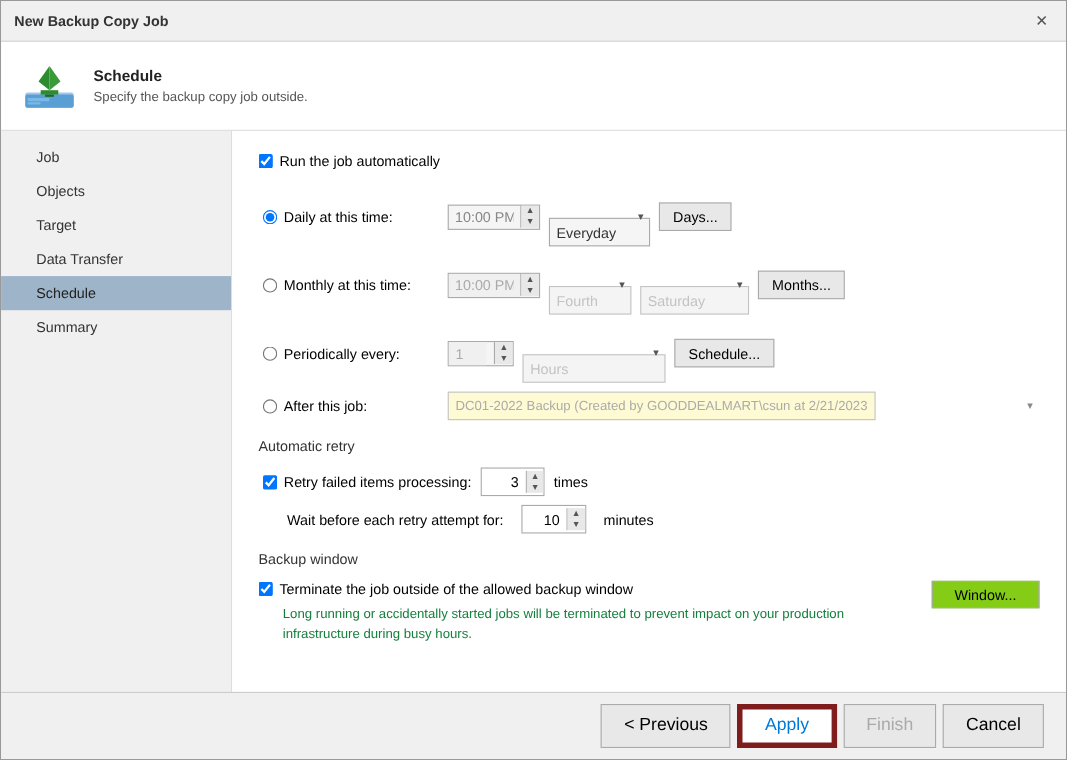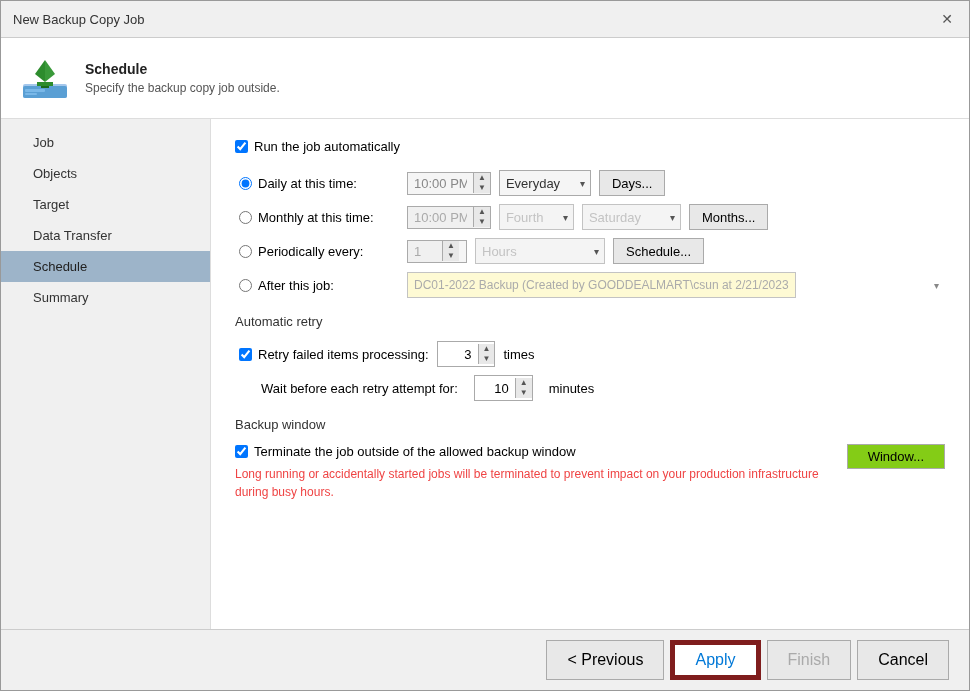--- a/index.html
+++ b/index.html
@@ -20,21 +20,21 @@
       border-bottom: 1px solid #ccc;
       padding: 8px 12px;
       display: flex;
       justify-content: space-between;
       align-items: center;
       flex-shrink: 0;
     }
 
     .title-bar-text {
       font-size: 13px;
-      font-weight: normal;
+      font-weight: bold;
       color: #333;
     }
 
     .close-btn {
       width: 20px;
       height: 20px;
       background: none;
       border: none;
       cursor: pointer;
       font-size: 14px;
@@ -133,20 +133,21 @@
     }
 
     input[type="radio"] { cursor: pointer; }
     input[type="checkbox"] { cursor: pointer; }
 
     .time-input {
       display: flex;
       align-items: center;
       border: 1px solid #aaa;
       background: #f5f5f5;
+      justify-content: space-between;
     }
 
     .time-input input {
       border: none;
       background: transparent;
       padding: 3px 6px;
       font-size: 13px;
       width: 65px;
       outline: none;
       color: #888;
@@ -170,20 +171,21 @@
 
     .dropdown-select {
       padding: 3px 6px;
       border: 1px solid #aaa;
       background: #f5f5f5;
       font-size: 13px;
       cursor: pointer;
       color: #333;
       height: 26px;
       appearance: none;
+      margin-top: 28px;
       -webkit-appearance: none;
     }
 
     .dropdown-wrapper {
       position: relative;
       display: inline-block;
     }
 
     .dropdown-wrapper::after {
       content: '▾';
@@ -265,21 +267,22 @@
       padding: 4px 20px;
       background: #84cc16;
       border: 1px solid #aaa;
       cursor: pointer;
       font-size: 13px;
       white-space: nowrap;
     }
 
     .window-desc {
       font-size: 12px;
-      color: #ef4444;
+      color: #15803d;
+      margin-left: 22px;
       line-height: 1.5;
     }
 
     .footer {
       background: #f0f0f0;
       border-top: 1px solid #ccc;
       padding: 10px 20px;
       display: flex;
       justify-content: flex-end;
       gap: 6px;

